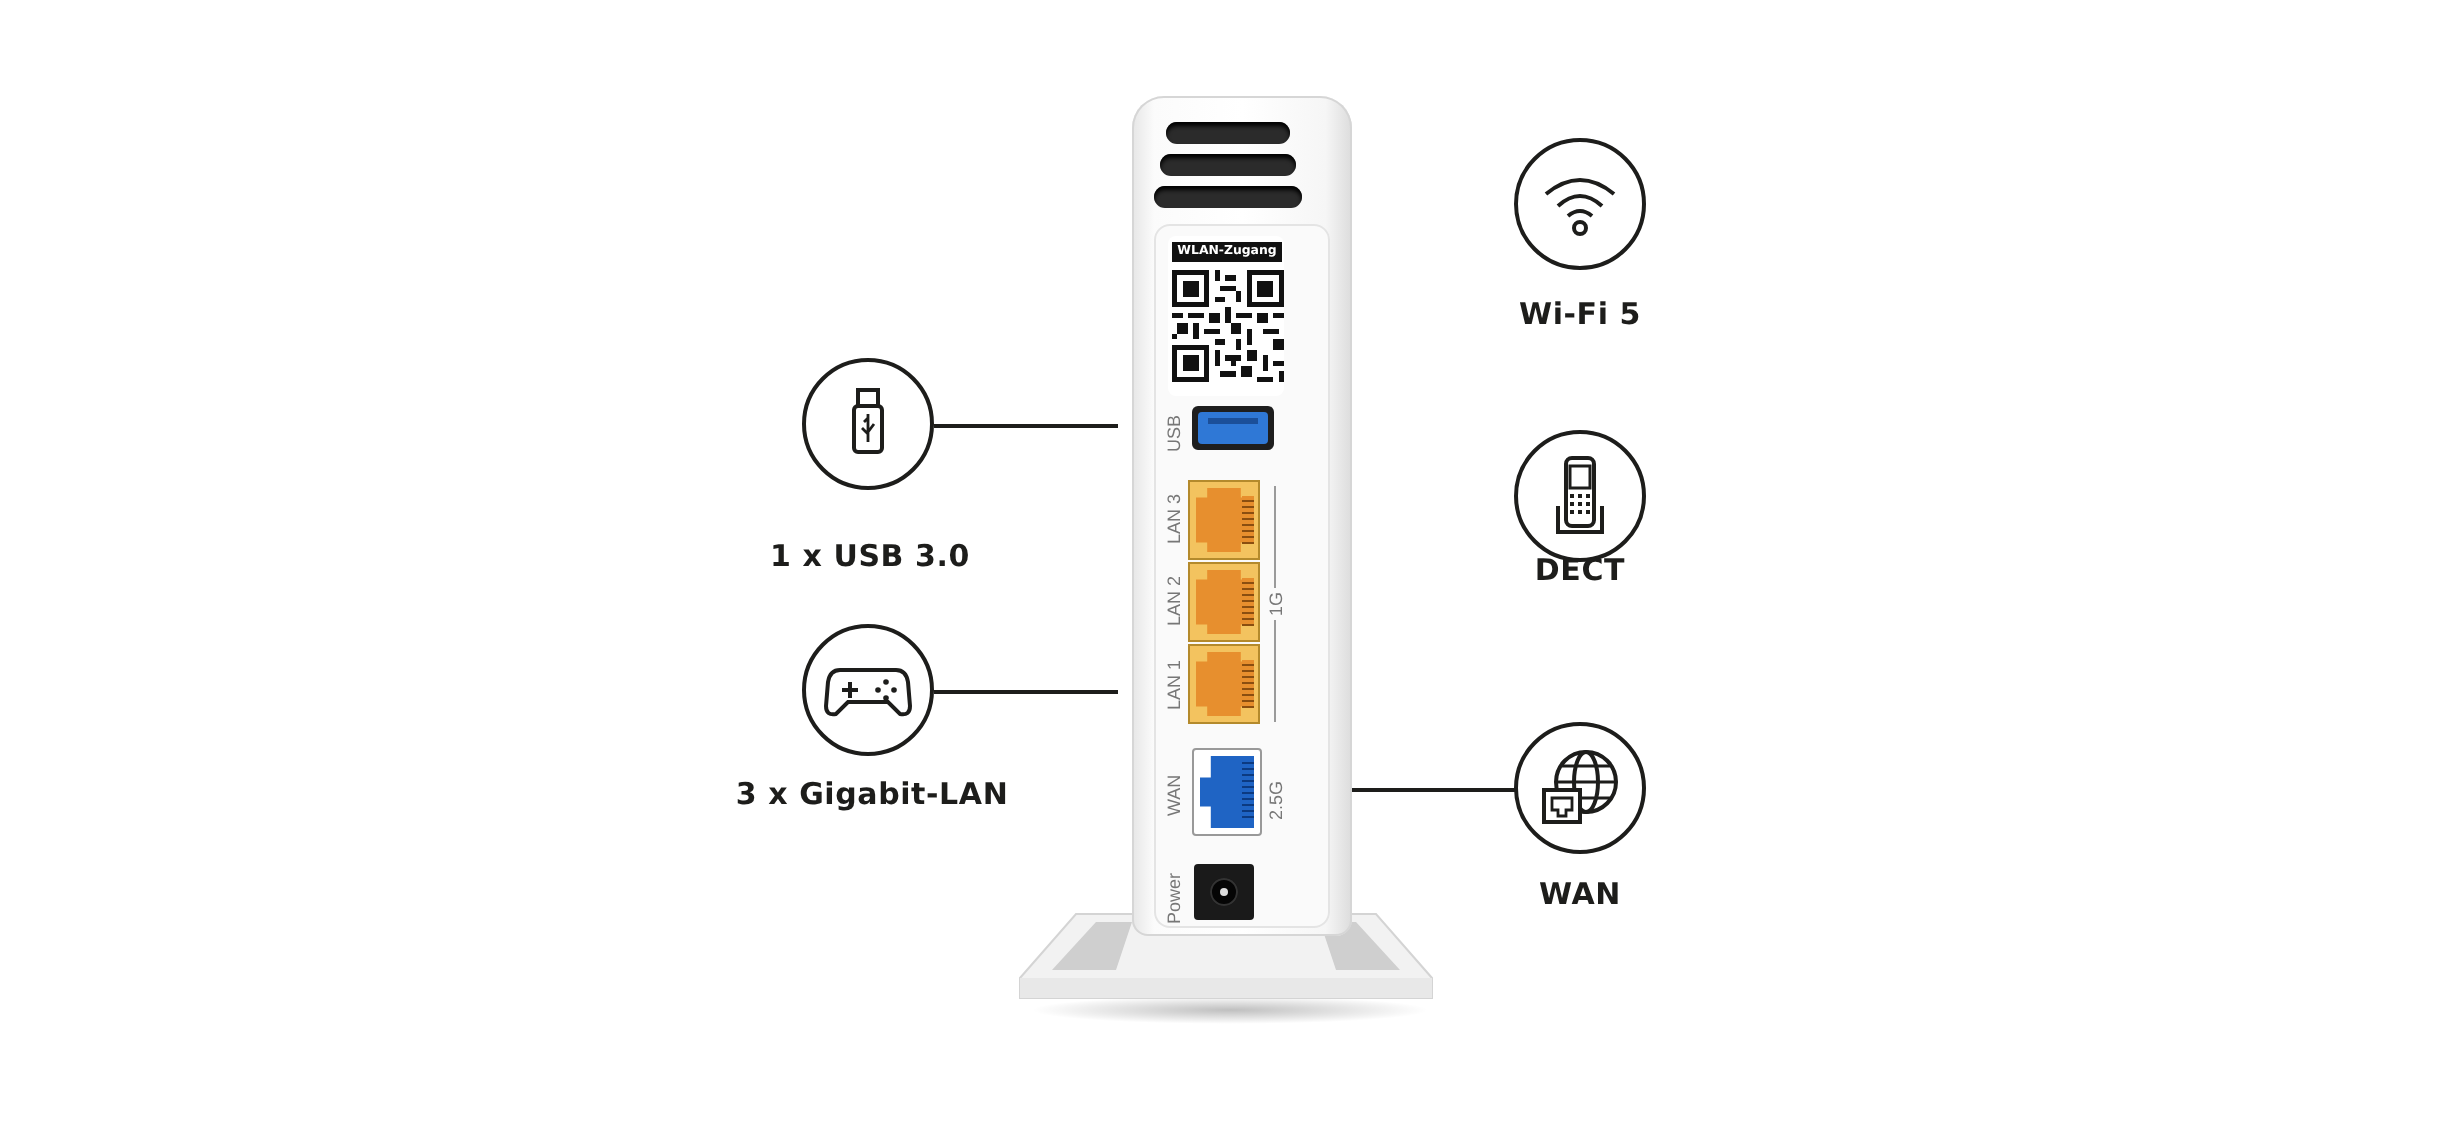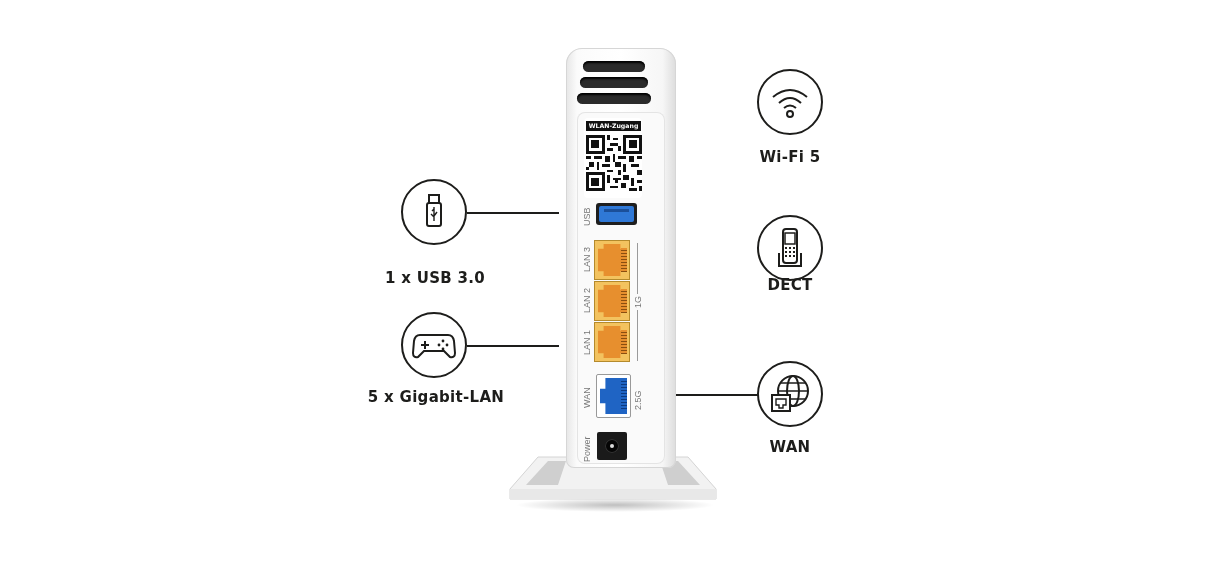--- a/index.html
+++ b/index.html
@@ -49,21 +49,21 @@
   <svg width="44" height="32" viewBox="0 0 44 32">
     <path d="M8 6 H36 Q41 6 42 12 L43 24 Q43 29 38 28 L32 22 H12 L6 28 Q1 29 1 24 L2 12 Q3 6 8 6 Z" fill="none" stroke="#1d1d1b" stroke-width="2"></path>
     <path d="M9 16 h8 M13 12 v8" stroke="#1d1d1b" stroke-width="2"></path>
     <circle cx="31" cy="12" r="1.4" fill="#1d1d1b"></circle>
       <circle cx="27" cy="16" r="1.4" fill="#1d1d1b"></circle>
     <circle cx="35" cy="16" r="1.4" fill="#1d1d1b"></circle>
       <circle cx="31" cy="20" r="1.4" fill="#1d1d1b"></circle>
   </svg>
 </div>
 <div class="connector" style="left:467px; top:345px; width:92px;"></div>
-<div class="feature-label" style="left:362px; top:388px; width:148px;">5 x Gigabit-LAN</div>
+<div class="feature-label" style="left:362px; top:388px; width:148px;">3 x Gigabit-LAN</div>
 
 <div class="feature-circle" style="left:757px; top:69px;">
   <svg width="40" height="34" viewBox="0 0 40 34">
     <path d="M3 12 Q20 -2 37 12" fill="none" stroke="#1d1d1b" stroke-width="2"></path>
     <path d="M9 18 Q20 8 31 18" fill="none" stroke="#1d1d1b" stroke-width="2"></path>
     <path d="M14 23 Q20 18 26 23" fill="none" stroke="#1d1d1b" stroke-width="2"></path>
     <circle cx="20" cy="29" r="3" fill="none" stroke="#1d1d1b" stroke-width="2"></circle>
   </svg>
 </div>
 <div class="feature-label" style="left:740px; top:148px; width:100px;">Wi-Fi 5</div>

